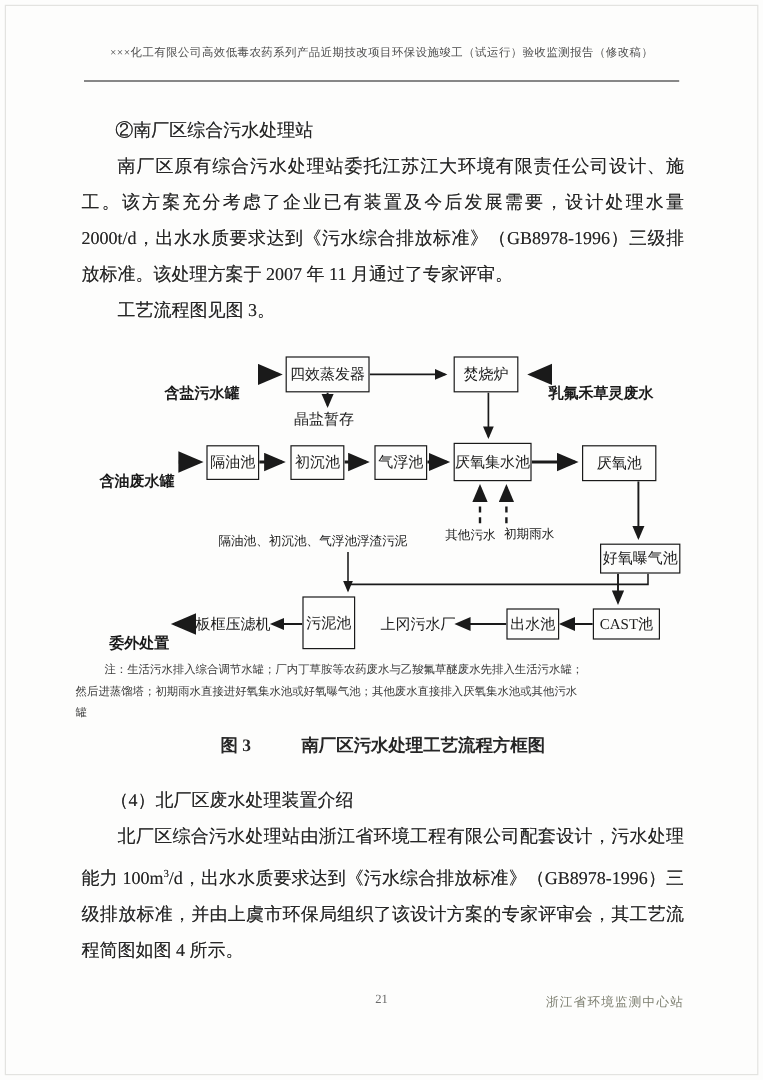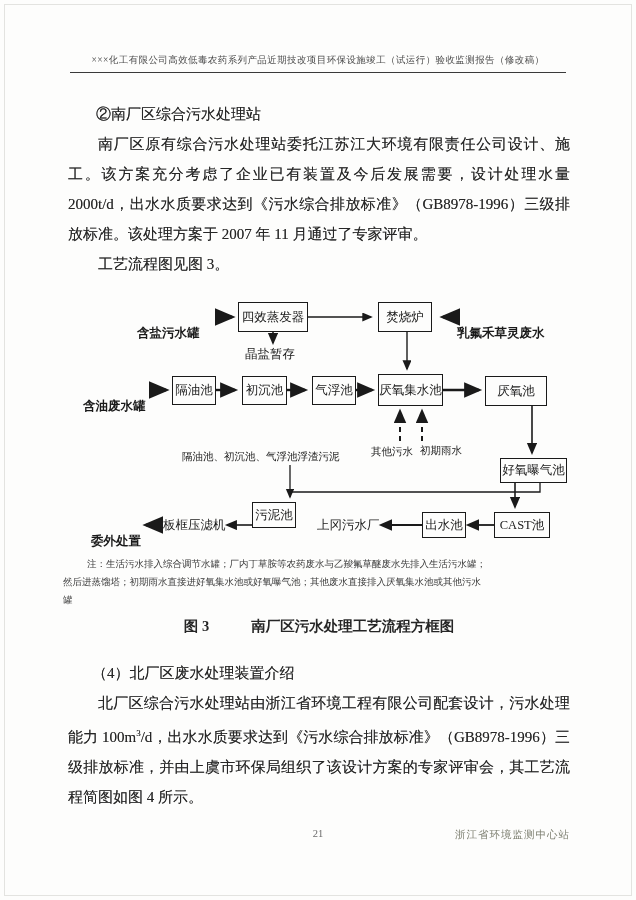--- a/index.html
+++ b/index.html
@@ -11,23 +11,23 @@
     overflow: hidden;
     font-family: "Liberation Serif", "DejaVu Serif", serif;
     color: #222;
   }
   .scan-frame {
     position: absolute; inset: 4px;
     border: 1px solid #e3e3e0;
     pointer-events: none;
   }
   .doc-header {
-    margin: 16px 70px;
+    margin: 0 70px;
     padding-top: 38px;
-    padding-bottom: 5px;
+    padding-bottom: 16px;
     border-bottom: 1.5px solid #3a3a3a;
     text-align: center;
     font-size: 9.5px;
     color: #4c4c4c;
     letter-spacing: 0.4px;
     white-space: nowrap;
   }
   .content { margin: 0 66px 0 68px; width: 502px; }
   .body-text { font-size: 15px; line-height: 30px; text-align: justify; color: #262626;
                text-shadow: 0 0 0.4px rgba(0,0,0,0.5); }
@@ -140,21 +140,21 @@
       <div class="dbox" style="left:237px;top:81px;width:44px;height:29px">气浮池</div>
       <div class="dbox" style="left:303px;top:79px;width:65px;height:32px">厌氧集水池</div>
       <div class="dbox" style="left:410px;top:81px;width:62px;height:30px">厌氧池</div>
 
       <span class="dlabel small-label" style="left:296px;top:151px">其他污水</span>
       <span class="dlabel small-label" style="left:345px;top:150px">初期雨水</span>
 
       <div class="dbox" style="left:425px;top:163px;width:67px;height:25px">好氧曝气池</div>
       <span class="dlabel small-label" style="left:107px;top:156px">隔油池、初沉池、气浮池浮渣污泥</span>
 
-      <div class="dbox" style="left:177px;top:207px;width:44px;height:26px">污泥池</div>
+      <div class="dbox" style="left:177px;top:207px;width:44px;height:44px">污泥池</div>
       <span class="dlabel" style="left:88px;top:223px">板框压滤机</span>
       <span class="dlabel bold" style="left:16px;top:223px">委外处置</span>
       <div class="dbox" style="left:419px;top:217px;width:56px;height:26px">CAST池</div>
       <div class="dbox" style="left:347px;top:217px;width:44px;height:26px">出水池</div>
       <span class="dlabel" style="left:242px;top:223px">上冈污水厂</span>
     </div>
 
     <div class="note">
       <div class="first">注：生活污水排入综合调节水罐；厂内丁草胺等农药废水与乙羧氟草醚废水先排入生活污水罐；</div>
       <div>然后进蒸馏塔；初期雨水直接进好氧集水池或好氧曝气池；其他废水直接排入厌氧集水池或其他污水</div>

